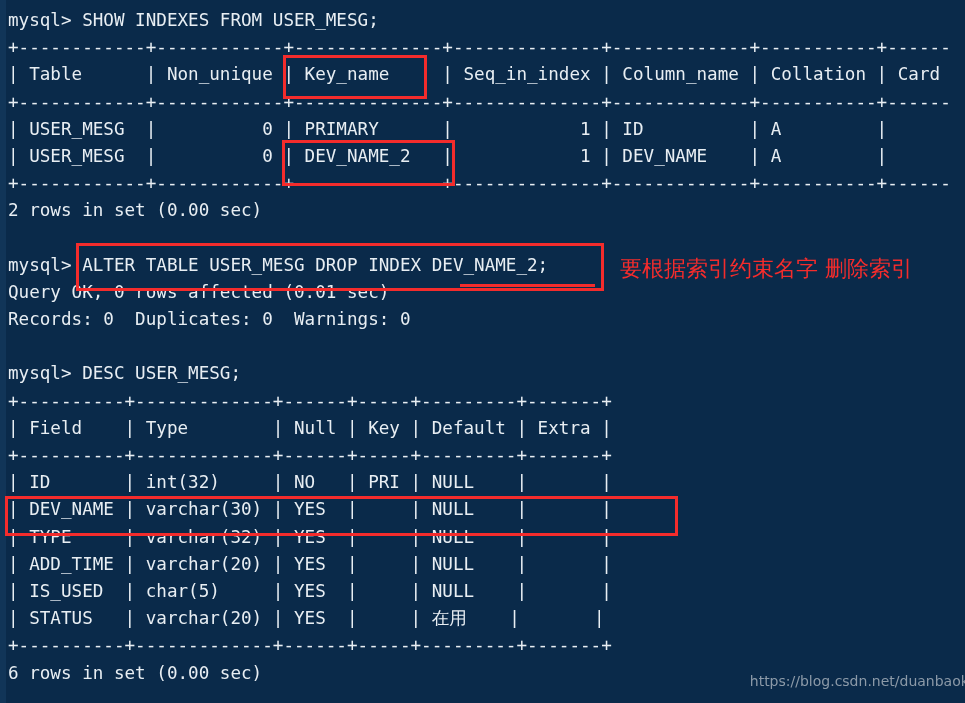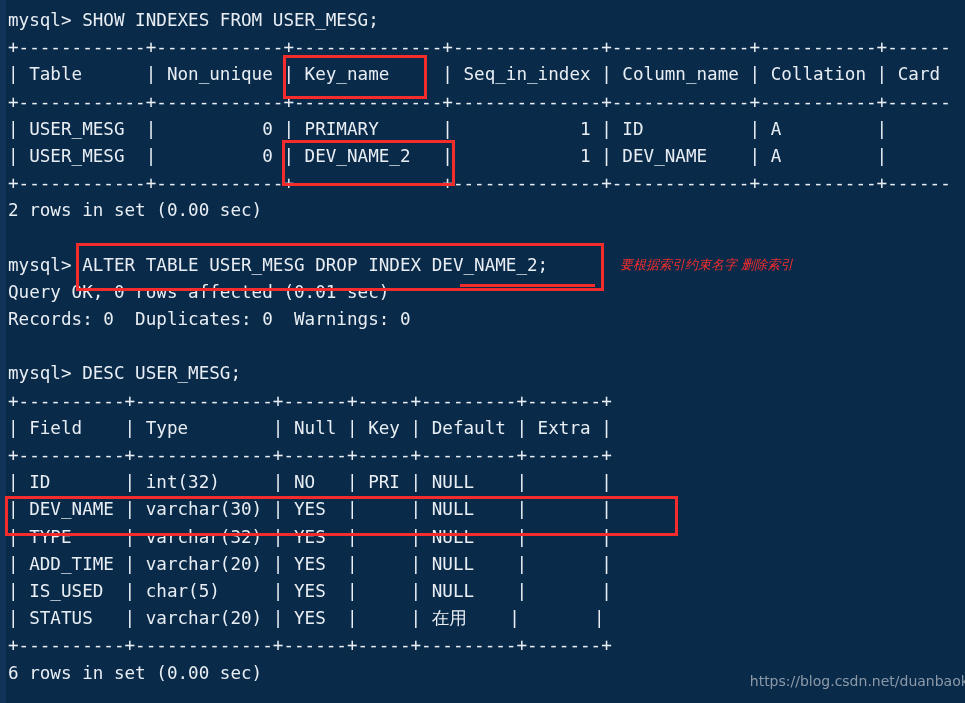--- a/index.html
+++ b/index.html
@@ -51,24 +51,23 @@
   .anno-underline {
     position: absolute;
     height: 3px;
     background: #f42c2c;
     pointer-events: none;
   }
   .anno-text {
     position: absolute;
     color: #f42c2c;
     font-family: "DejaVu Sans", "Liberation Sans", sans-serif;
-    font-size: 13px;
+    font-size: 22px;
     white-space: pre;
     line-height: 1;
-    font-style: italic;
   }
   #watermark {
     position: absolute;
     right: 8px;
     bottom: 8px;
     color: #8c9aa8;
     font-family: "DejaVu Sans", "Liberation Sans", sans-serif;
     font-size: 14px;
     white-space: pre;
   }

